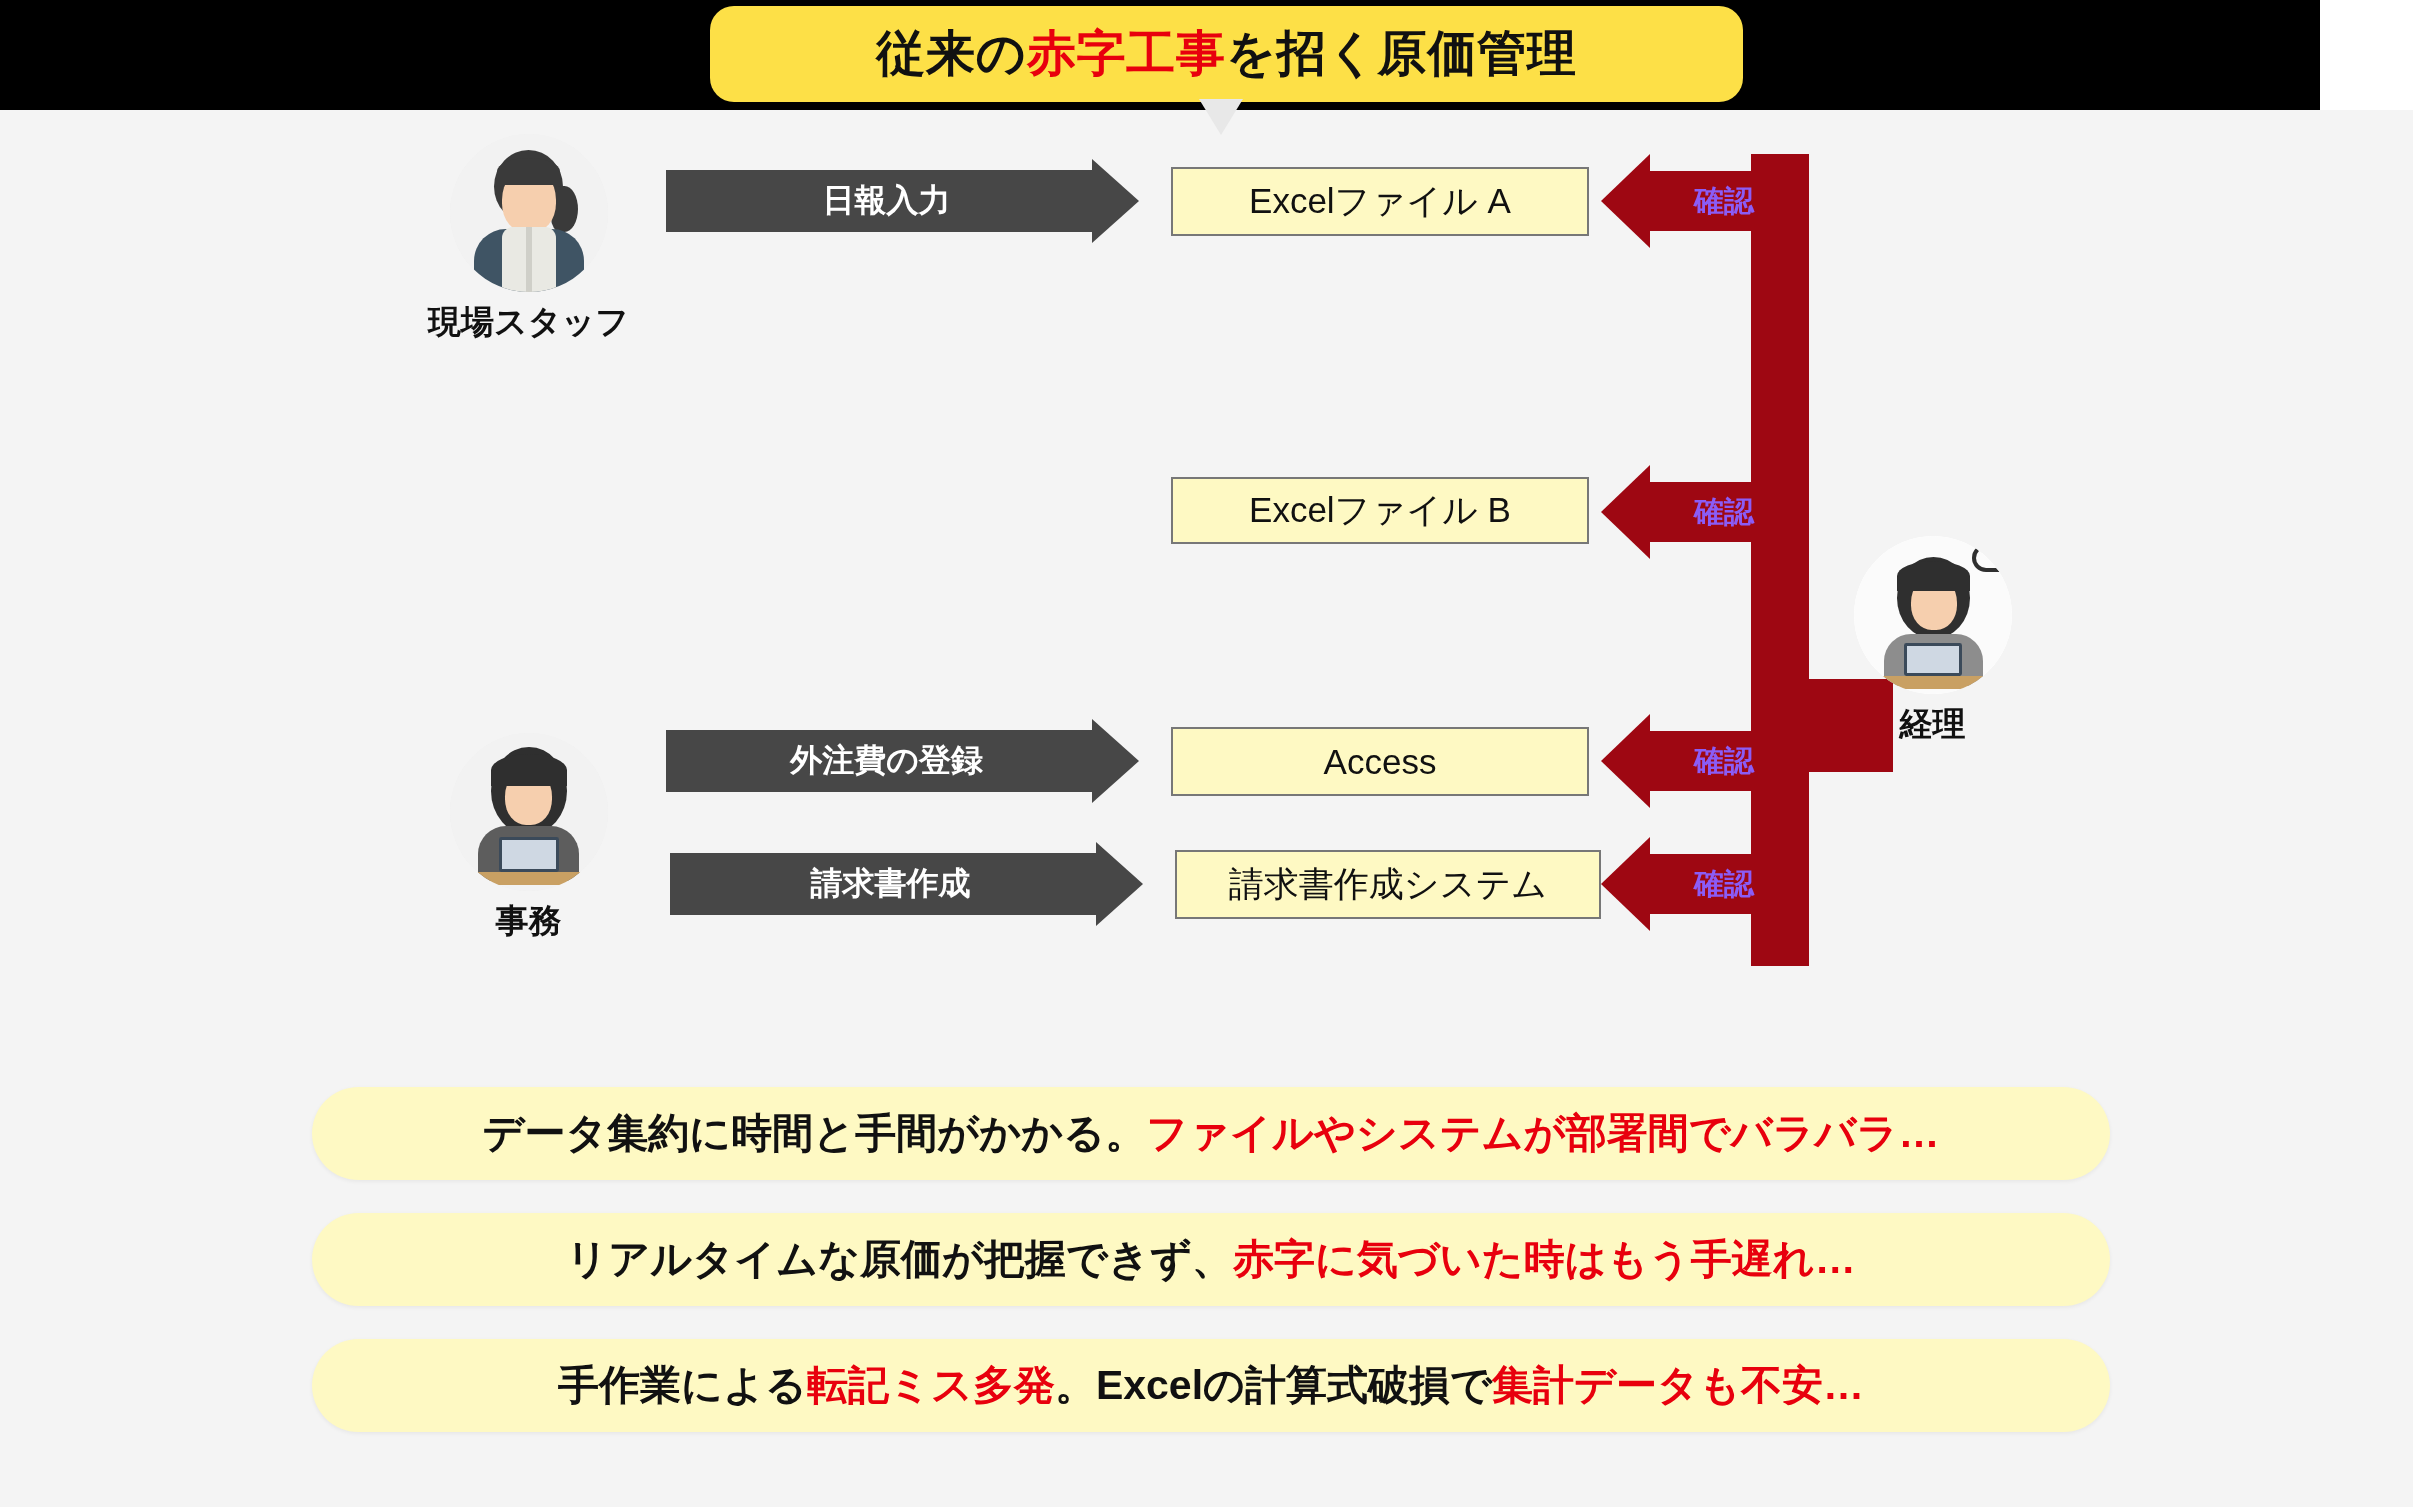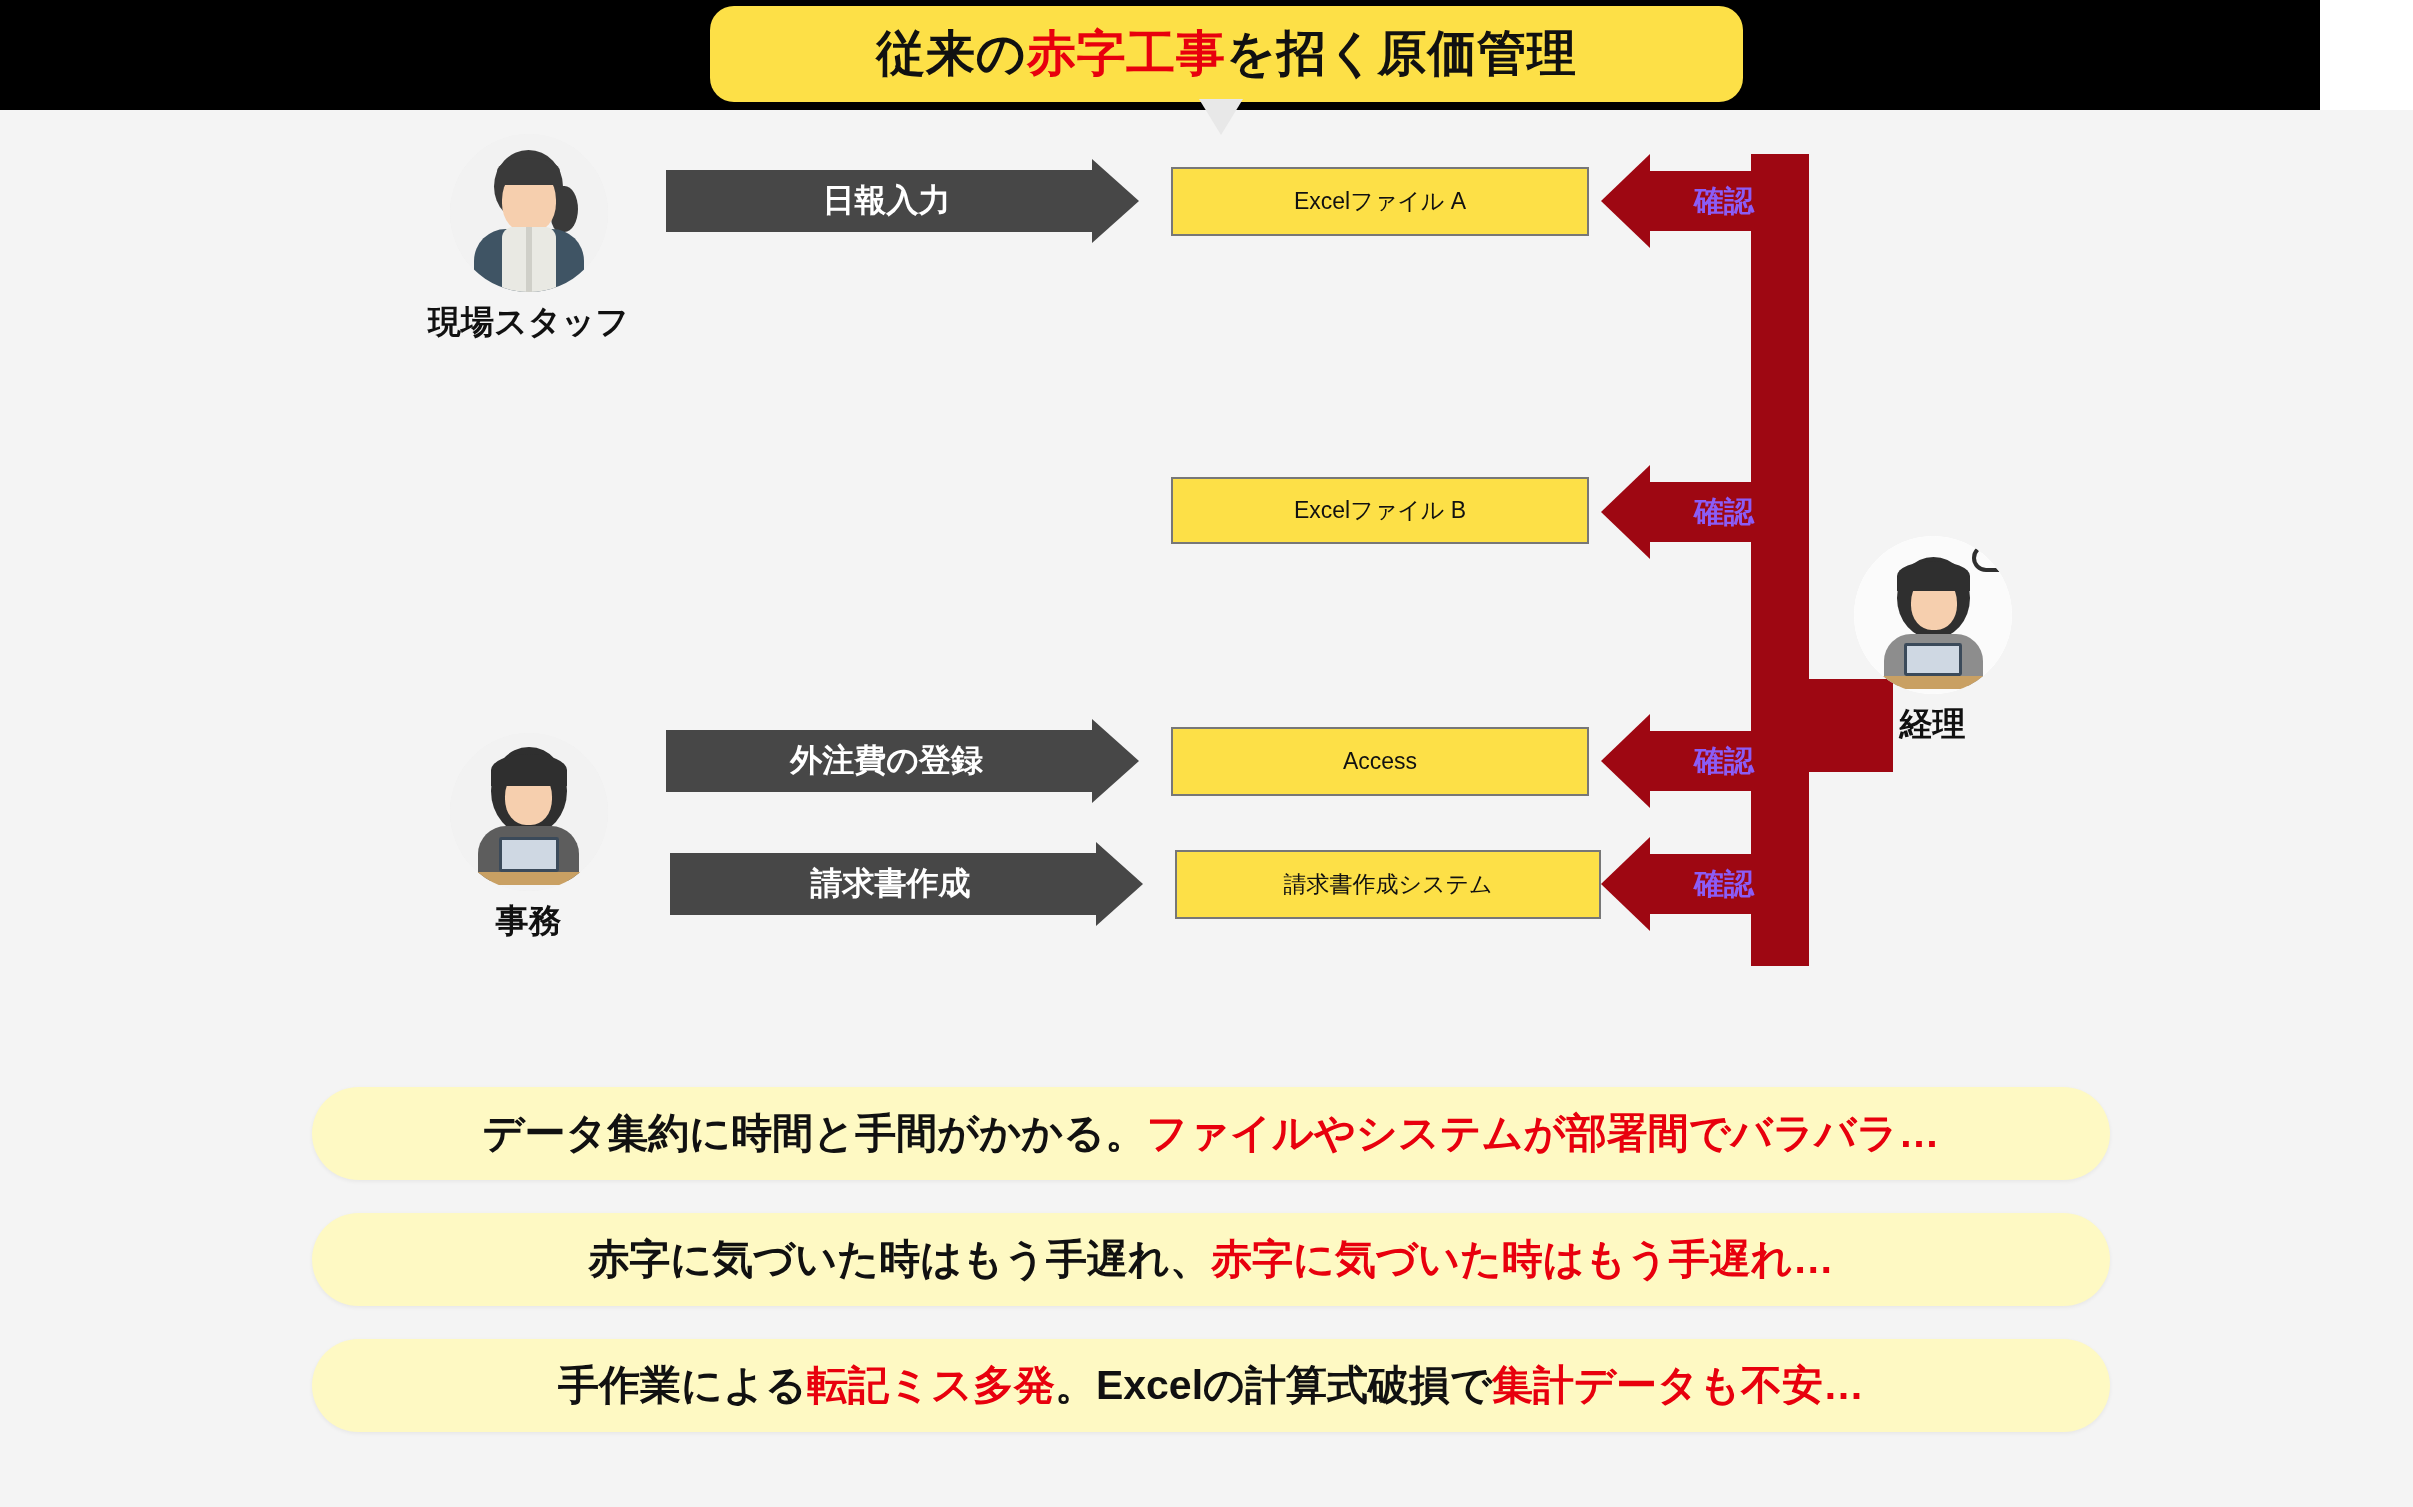--- a/index.html
+++ b/index.html
@@ -68,23 +68,23 @@
   }
   .g-arrow .txt {
     position:absolute; left:0; top:0; height:84px; width:100%;
     display:flex; align-items:center; justify-content:center;
     color:#fff; font-size:32px; font-weight:bold; z-index:3; white-space:nowrap;
     padding-right:32px;
   }
 
   
   .sysbox {
-    position:absolute; background:#fde047; border:2.4px solid #777;
-    display:flex; align-items:center; justify-content:center;
-    font-size:23px; color:#111; white-space:nowrap;
+    position:absolute; background:#fef9c3; border:2.4px solid #777;
+    display:flex; align-items:center; justify-content:center;
+    font-size:35px; color:#111; white-space:nowrap;
   }
 
   
   .red-spine {
     position:absolute; background:#9e0712;
   }
   .red-arrow { position:absolute; height:95px; }
   .red-arrow .rbody { position:absolute; right:0; top:17.4px; height:60px; background:#9e0712; }
   .red-arrow .rhead {
     position:absolute; left:0; top:0; width:0;height:0;
@@ -241,21 +241,21 @@
 </div>
 
 <div class="pill" style="left:312px; top:1087px; width:1798px;">
   <div class="ptxt">
     <span>データ集約に時間と手間がかかる。</span><span class="red">ファイルやシステムが部署間でバラバラ…</span>
   </div>
 </div>
 
 <div class="pill" style="left:312px; top:1213px; width:1798px;">
   <div class="ptxt">
-    <span>赤字に気づいた時はもう手遅れ、</span><span class="red">赤字に気づいた時はもう手遅れ…</span>
+    <span>リアルタイムな原価が把握できず、</span><span class="red">赤字に気づいた時はもう手遅れ…</span>
   </div>
 </div>
 
 <div class="pill" style="left:312px; top:1339px; width:1798px;">
   <div class="ptxt">
     <span>手作業による</span><span class="red">転記ミス多発</span><span>。Excelの計算式破損で</span><span class="red">集計データも不安…</span>
   </div>
 </div>
 
 

